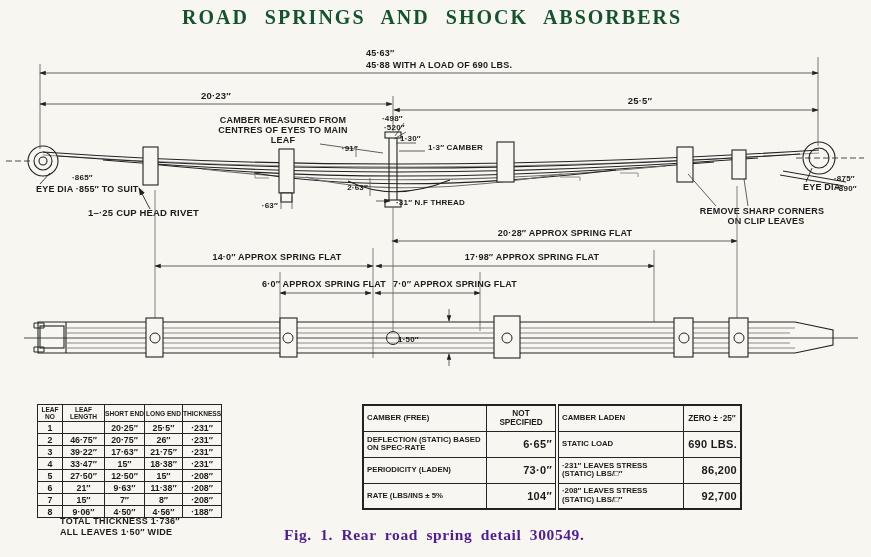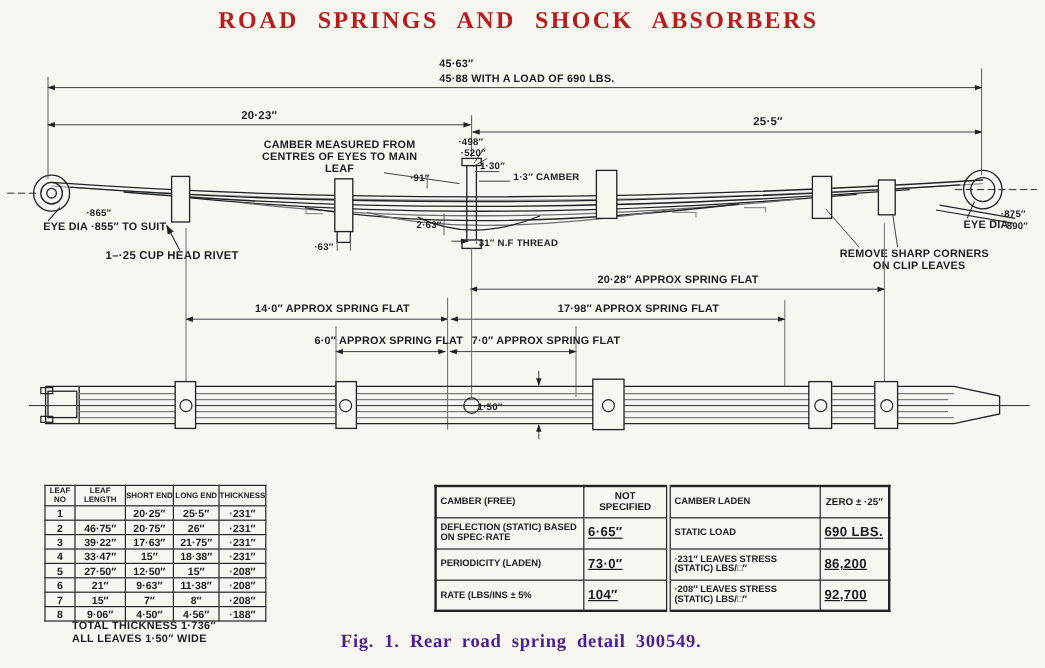--- a/index.html
+++ b/index.html
@@ -5,21 +5,21 @@
   html,body{margin:0;padding:0;}
   body{
     width:871px;height:557px;position:relative;overflow:hidden;
     background:#f7f6f1;
     font-family:"Liberation Sans",sans-serif;color:#1b1b1b;
   }
   .abs{position:absolute;}
   #title{
     left:0;top:6px;width:864px;text-align:center;
     font-family:"Liberation Serif",serif;font-weight:700;font-size:20px;
-    letter-spacing:2px;word-spacing:9px;color:#b91c1c;
+    letter-spacing:2px;word-spacing:9px;color:#14532d;
   }
   svg text{
     font-family:"Liberation Sans",sans-serif;font-weight:700;
     fill:#1c1c1c;letter-spacing:.2px;
   }
   .t9{font-size:9px;} .t8{font-size:8px;} .t10{font-size:9.5px;}
   
   #leafTable{left:37px;top:404px;border-collapse:collapse;background:#f7f6f1;}
   #leafTable th,#leafTable td{
     border:1.4px solid #252525;text-align:center;vertical-align:middle;padding:0;
@@ -28,21 +28,21 @@
   #leafTable td{font-size:8.8px;font-weight:700;height:11px;}
   #leafTable .c0{width:24px;} #leafTable .c1{width:41px;} #leafTable .c2{width:39px;}
   #leafTable .c3{width:37px;} #leafTable .c4{width:37px;}
   #leafNotes{left:60px;top:516px;font-size:9px;font-weight:700;line-height:11px;letter-spacing:.3px;}
   
   #specTable{left:362px;top:404px;border-collapse:collapse;background:#f7f6f1;border:2px solid #222;}
   #specTable td{
     border:1.6px solid #252525;font-weight:700;padding:1px 3px;vertical-align:middle;
   }
   #specTable td.lab{font-size:7.8px;line-height:8.5px;text-align:left;margin-left:34px;}
-  #specTable td.val{font-size:11px;text-align:left;letter-spacing:.3px;text-decoration:underline;}
+  #specTable td.val{font-size:11px;text-align:right;letter-spacing:.3px;}
   #specTable td.valsm{font-size:8.2px;line-height:9px;text-align:center;}
   #specTable td.dbl{border-left:4px double #222;}
   #specTable .w1{width:116px;} #specTable .w2{width:62px;} #specTable .w3{width:118px;} #specTable .w4{width:50px;}
   #specTable tr{height:26px;}
   
   #caption{
     left:284px;top:526px;font-family:"Liberation Serif",serif;
     font-size:15.5px;font-weight:700;letter-spacing:.6px;word-spacing:4px;color:#4c1d95;
   }
 </style>

